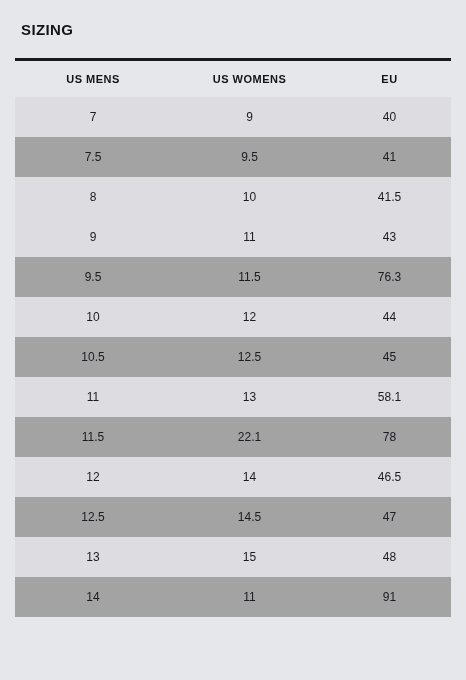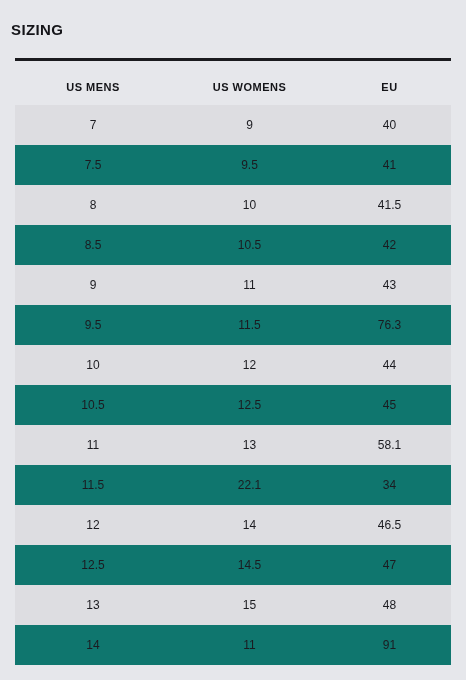--- a/index.html
+++ b/index.html
@@ -19,42 +19,42 @@
 
   .page {
     width: 466px;
     height: 680px;
     position: relative;
     background: #e6e7eb;
   }
 
   
   .title-block {
-    padding: 0 11px;
+    padding: 0 21px;
   }
   .page-title {
     font-size: 15px;
     font-weight: bold;
     letter-spacing: 0.4px;
     color: #141418;
     line-height: 1;
     padding-top: 22px;
   }
 
   .title-rule {
     margin: 0 15px;
     height: 3px;
     background: #1a1a1e;
     margin-top: 21px;
   }
 
   
   .size-table {
     width: 436px;
-    margin: 8px 15px;
+    margin: 0 15px;
     border-collapse: collapse;
     table-layout: fixed;
   }
 
   .size-table col.c-mens   { width: 156px; }
   .size-table col.c-womens { width: 157px; }
   .size-table col.c-eu     { width: 123px; }
 
   .size-table thead th {
     font-size: 11px;
@@ -69,21 +69,21 @@
   }
 
   .size-table tbody td {
     font-size: 12px;
     font-weight: normal;
     color: #1b1b20;
     text-align: center;
     height: 40px;
     padding: 0;
     vertical-align: middle;
-    background: #0f766e;
+    background: #a3a3a3;
   }
 
   .size-table tbody tr.odd td {
     background: #dddde1;
   }
 </style>
 </head>
 <body>
 
 <div class="page">
@@ -116,25 +116,20 @@
         <tr class="even">
           <td>7.5</td>
           <td>9.5</td>
           <td>41</td>
         </tr>
         <tr class="odd">
           <td>8</td>
           <td>10</td>
           <td>41.5</td>
         </tr>
-        <tr class="even">
-          <td>8.5</td>
-          <td>10.5</td>
-          <td>42</td>
-        </tr>
         <tr class="odd">
           <td>9</td>
           <td>11</td>
           <td>43</td>
         </tr>
         <tr class="even">
           <td>9.5</td>
           <td>11.5</td>
           <td>76.3</td>
         </tr>
@@ -149,21 +144,21 @@
           <td>45</td>
         </tr>
         <tr class="odd">
           <td>11</td>
           <td>13</td>
           <td>58.1</td>
         </tr>
         <tr class="even">
           <td>11.5</td>
           <td>22.1</td>
-          <td>34</td>
+          <td>78</td>
         </tr>
         <tr class="odd">
           <td>12</td>
           <td>14</td>
           <td>46.5</td>
         </tr>
         <tr class="even">
           <td>12.5</td>
           <td>14.5</td>
           <td>47</td>

